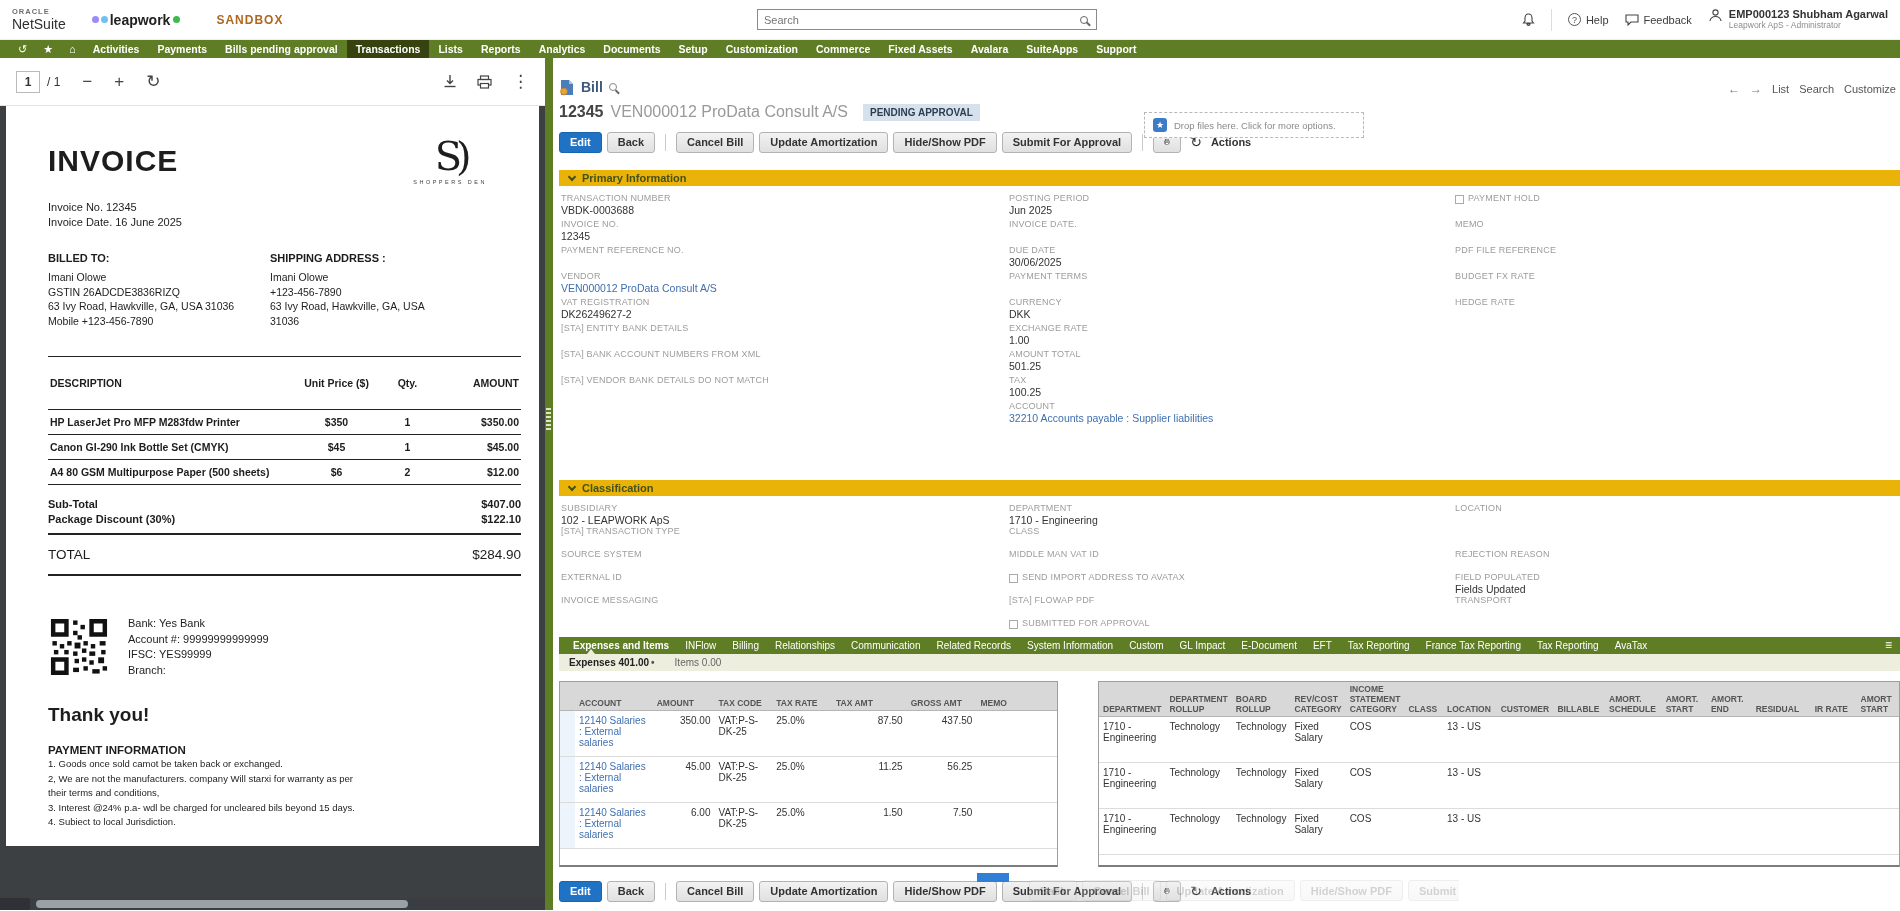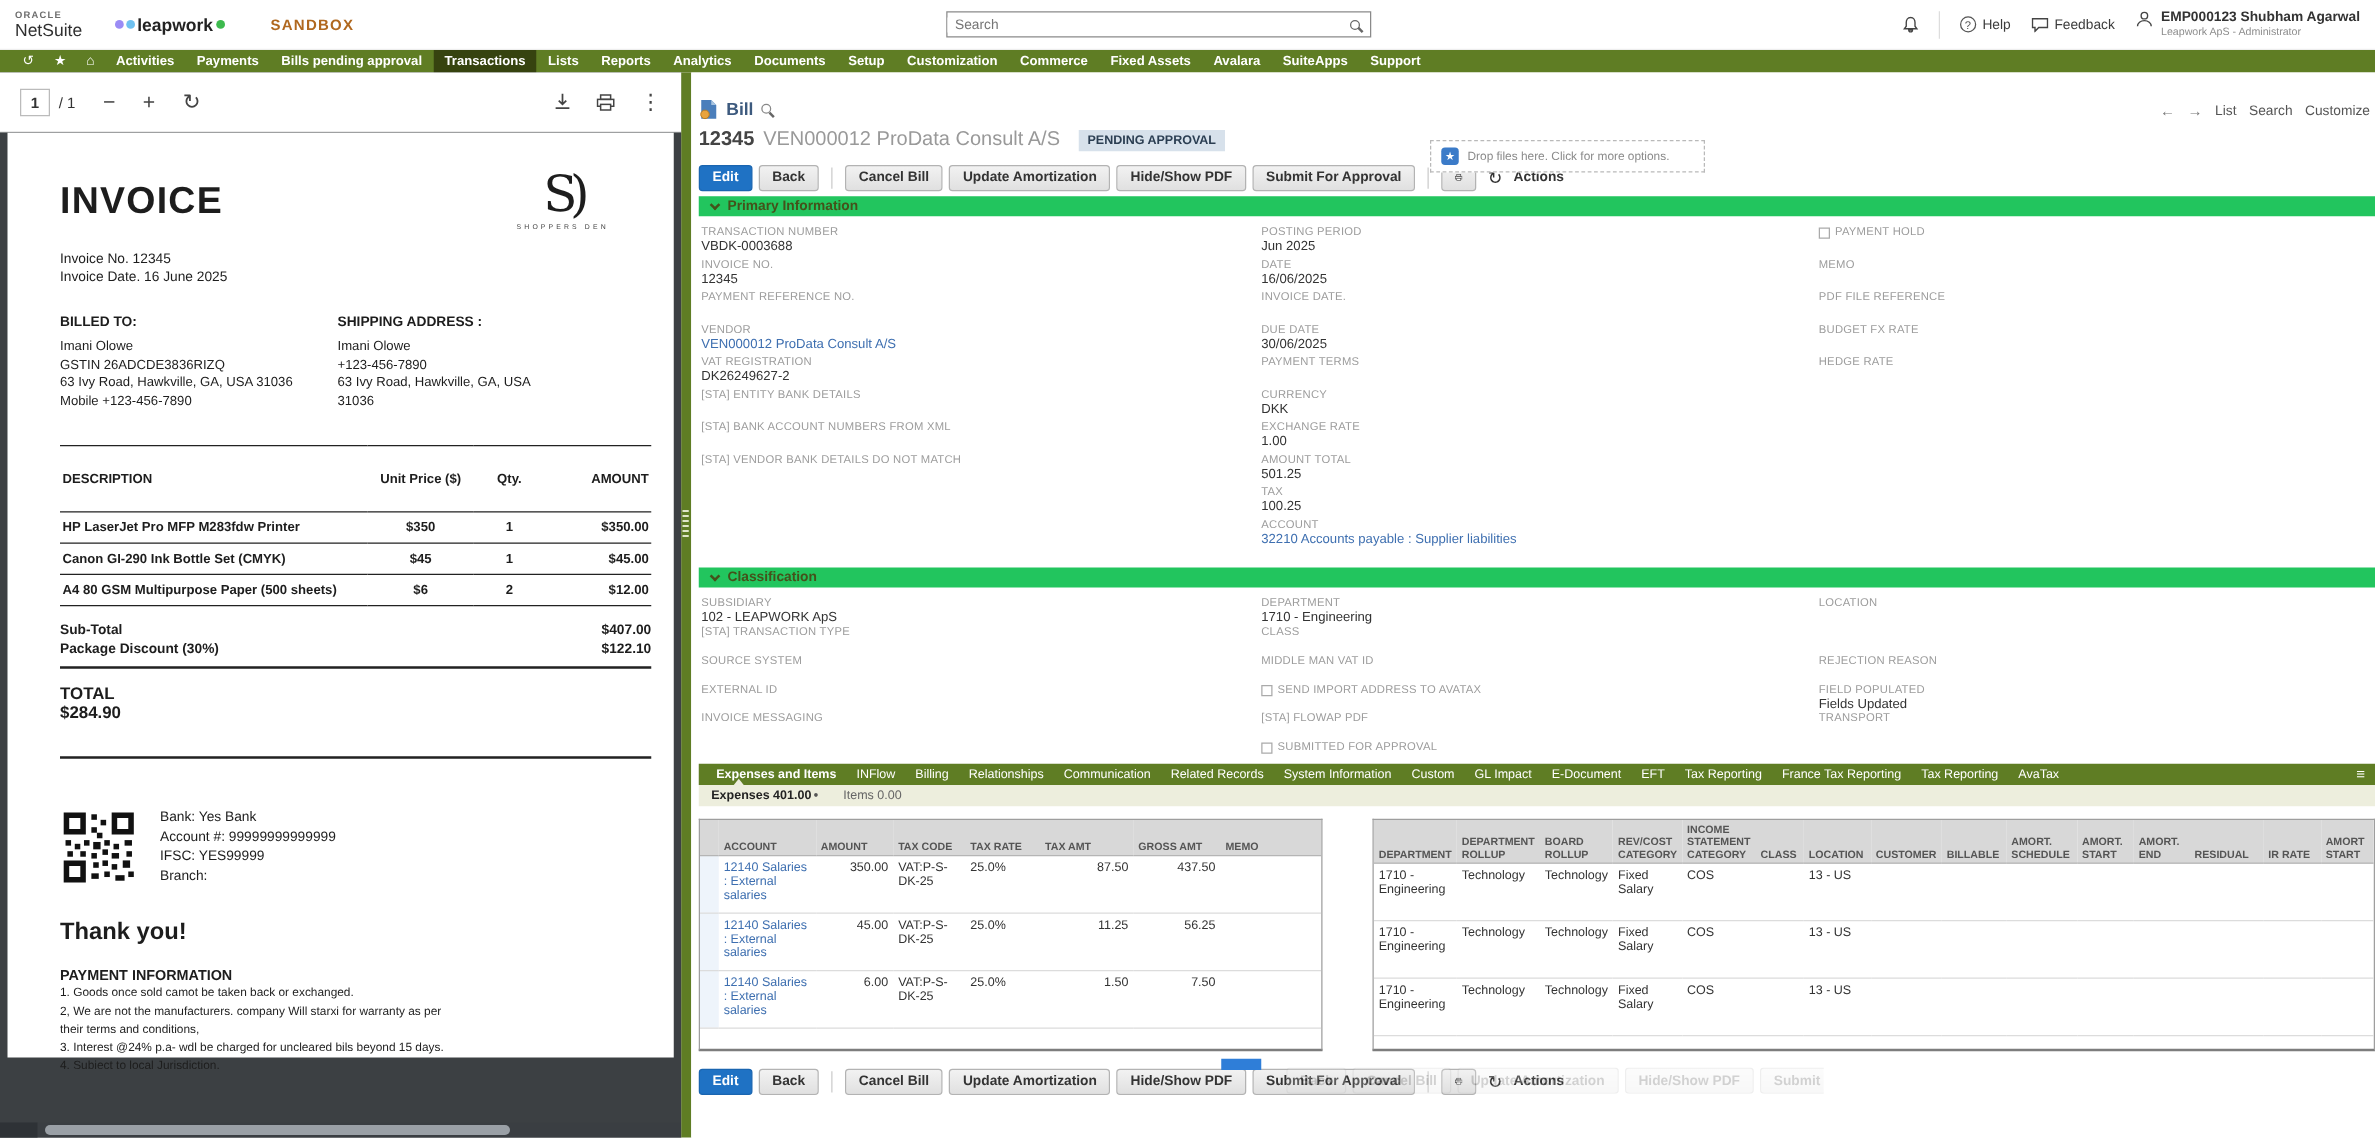--- a/index.html
+++ b/index.html
@@ -66,21 +66,21 @@
   .addr-h { font-size:11px; font-weight:bold; margin-bottom:6px; }
   .addr-l { font-size:10.5px; line-height:14.5px; font-weight:500; }
   .inv-table { width:100%; border-collapse:collapse; margin-top:28px; }
   .inv-table th { font-size:10.5px; font-weight:bold; border-top:1.5px solid #222; border-bottom:1.5px solid #222; padding:20px 2px; }
   .inv-table td { font-size:10.5px; font-weight:600; border-bottom:1.2px solid #222; padding:6px 2px; }
   .ta-l { text-align:left; } .ta-c { text-align:center; } .ta-r { text-align:right; }
   .inv-tot { margin-top:12px; }
   .tot-row { display:flex; font-size:11px; font-weight:bold; line-height:15px; }
   .tot-row .lbl { flex:1; }
   .tot-sep { border-bottom:2px solid #222; margin-top:6px; }
-  .tot-big { display:flex; font-size:13.5px; font-weight:bold; margin-top:12px; padding-bottom:28px; border-bottom:2px solid #222;flex-direction:column; }
+  .tot-big { display:flex; font-size:13.5px; font-weight:normal; margin-top:12px; padding-bottom:12px; border-bottom:2px solid #222; }
   .tot-big .lbl { flex:1; }
   .inv-pay { display:flex; gap:18px; margin-top:40px; }
   .bank-l { font-size:11px; line-height:15.5px; font-weight:500; }
   .thanks { font-size:19px; font-weight:700; margin-top:26px; }
   .payinfo-h { font-size:11.5px; font-weight:bold; margin-top:18px; }
   .term { font-size:9.5px; line-height:13.5px; font-weight:500; margin-top:1px; }
 
   
   .rec-head { display:flex; align-items:center; gap:6px; margin-top:20px; height:18px; }
   .rec-type { font-size:14px; font-weight:bold; color:#3d5a7e; }
@@ -97,21 +97,21 @@
   .btn.primary { background:#1f72c4; border-color:#1a65b0; color:#fff; }
   .btn-sep { width:1px; height:17px; background:#ccc; margin:0 5px; }
   .iconbtn { width:28px; display:flex; align-items:center; justify-content:center; }
   .plain-ic { font-size:14px; color:#333; margin:0 4px; cursor:pointer; }
   .actions-lbl { font-size:11px; font-weight:bold; color:#333; cursor:pointer; }
   .dropzone { position:absolute; left:591px; top:54px; width:220px; height:26px; border:1px dashed #b9b9b9; display:flex; align-items:center; gap:7px; padding:0 8px; background:#fff; }
   .dz-star { width:14px; height:14px; background:#3b7bc8; border-radius:3px; color:#fff; font-size:9px; display:flex; align-items:center; justify-content:center; }
   .dz-text { font-size:9.5px; color:#8a8a8a; white-space:nowrap; }
 
   
-  .secbar { margin-top:4px; background:#22c55e; height:16px; display:flex; align-items:center; gap:7px; padding-left:10px; font-size:11px; font-weight:bold; color:#44511a; cursor:pointer; }
+  .secbar { margin-top:17px; background:#eab308; height:16px; display:flex; align-items:center; gap:7px; padding-left:10px; font-size:11px; font-weight:bold; color:#44511a; cursor:pointer; }
   .chev { width:6px; height:6px; border-left:2px solid #44511a; border-bottom:2px solid #44511a; transform:rotate(-45deg); margin-top:-3px; }
   .fields-wrap { position:relative; }
   .fw-primary { height:277px; }
   .fw-class { height:141px; }
   .fcol { position:absolute; top:7px; }
   .fc1 { left:2px; width:430px; } .fc2 { left:450px; width:430px; } .fc3 { left:896px; width:430px; }
   .field { height:26px; }
   .fw-class .field { height:23px; }
   .frow { display:flex; align-items:flex-end; gap:4px; }
   .flabel { font-size:9px; color:#9c9c9c; letter-spacing:.2px; line-height:11px; }
@@ -533,26 +533,20 @@
           </div>
         <div class="fcol fc2">
 
             <div class="field">
               <div class="frow">
                 <span class="flabel">POSTING PERIOD</span>
               </div>
               <div class="fvalue">Jun 2025</div>
             </div>
 
-            <div class="field">
-              <div class="frow">
-                <span class="flabel">DATE</span>
-              </div>
-              <div class="fvalue">16/06/2025</div>
-            </div>
 
             <div class="field">
               <div class="frow">
                 <span class="flabel">INVOICE DATE.</span>
               </div>
               <div class="fvalue"></div>
             </div>
 
             <div class="field">
               <div class="frow">

